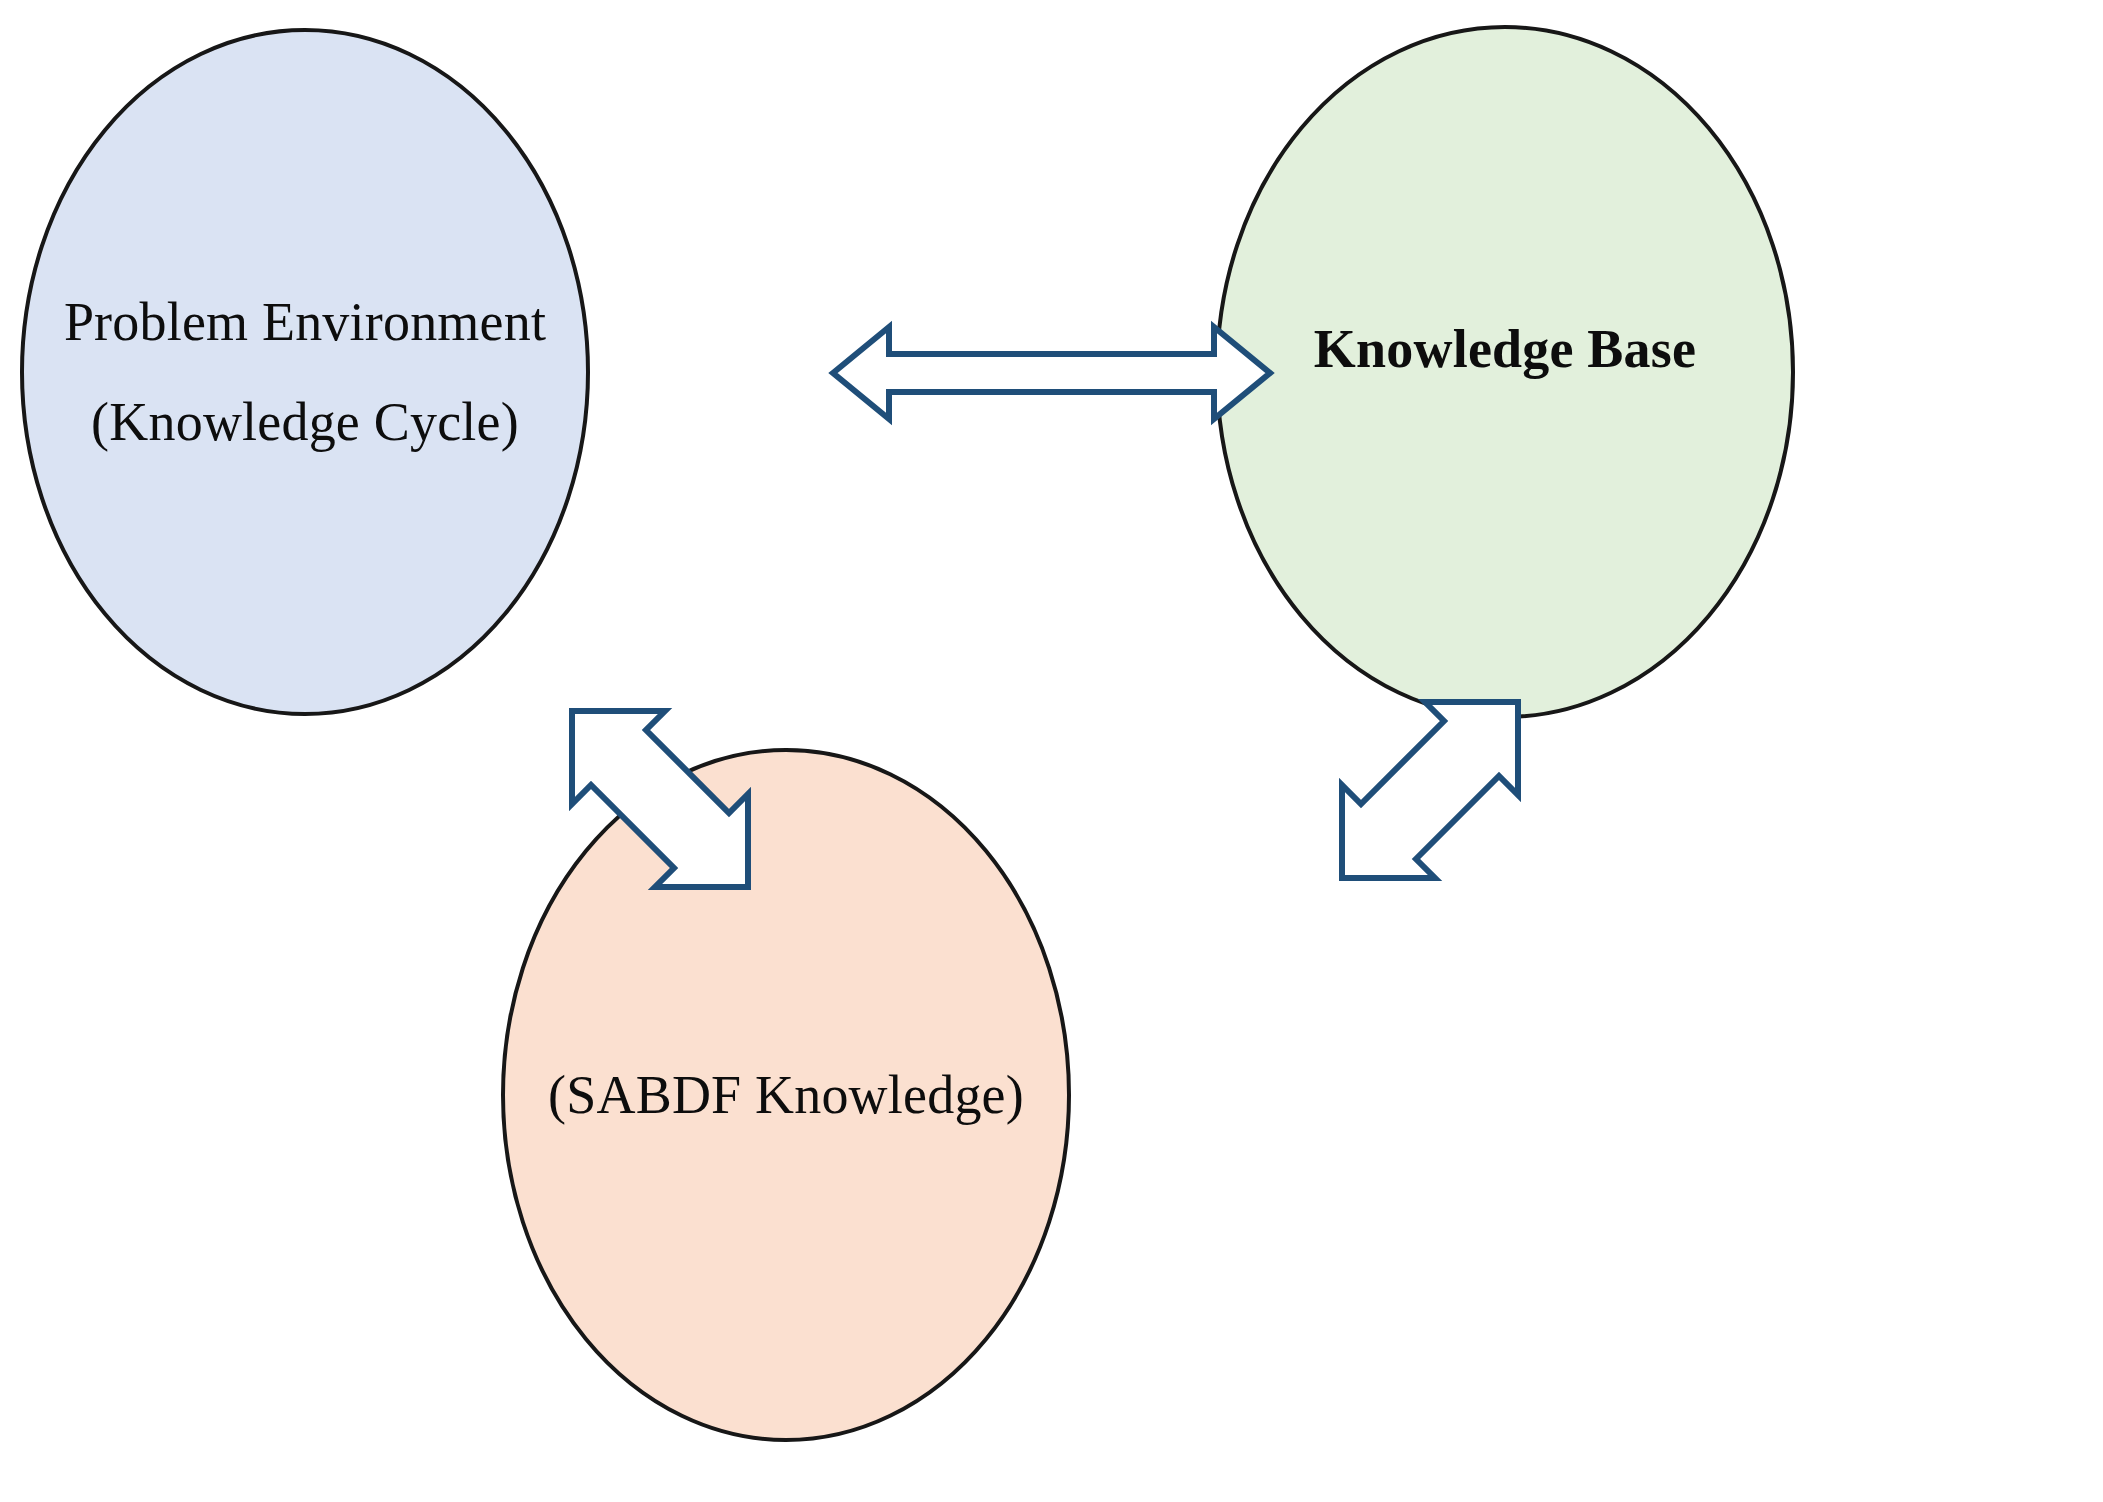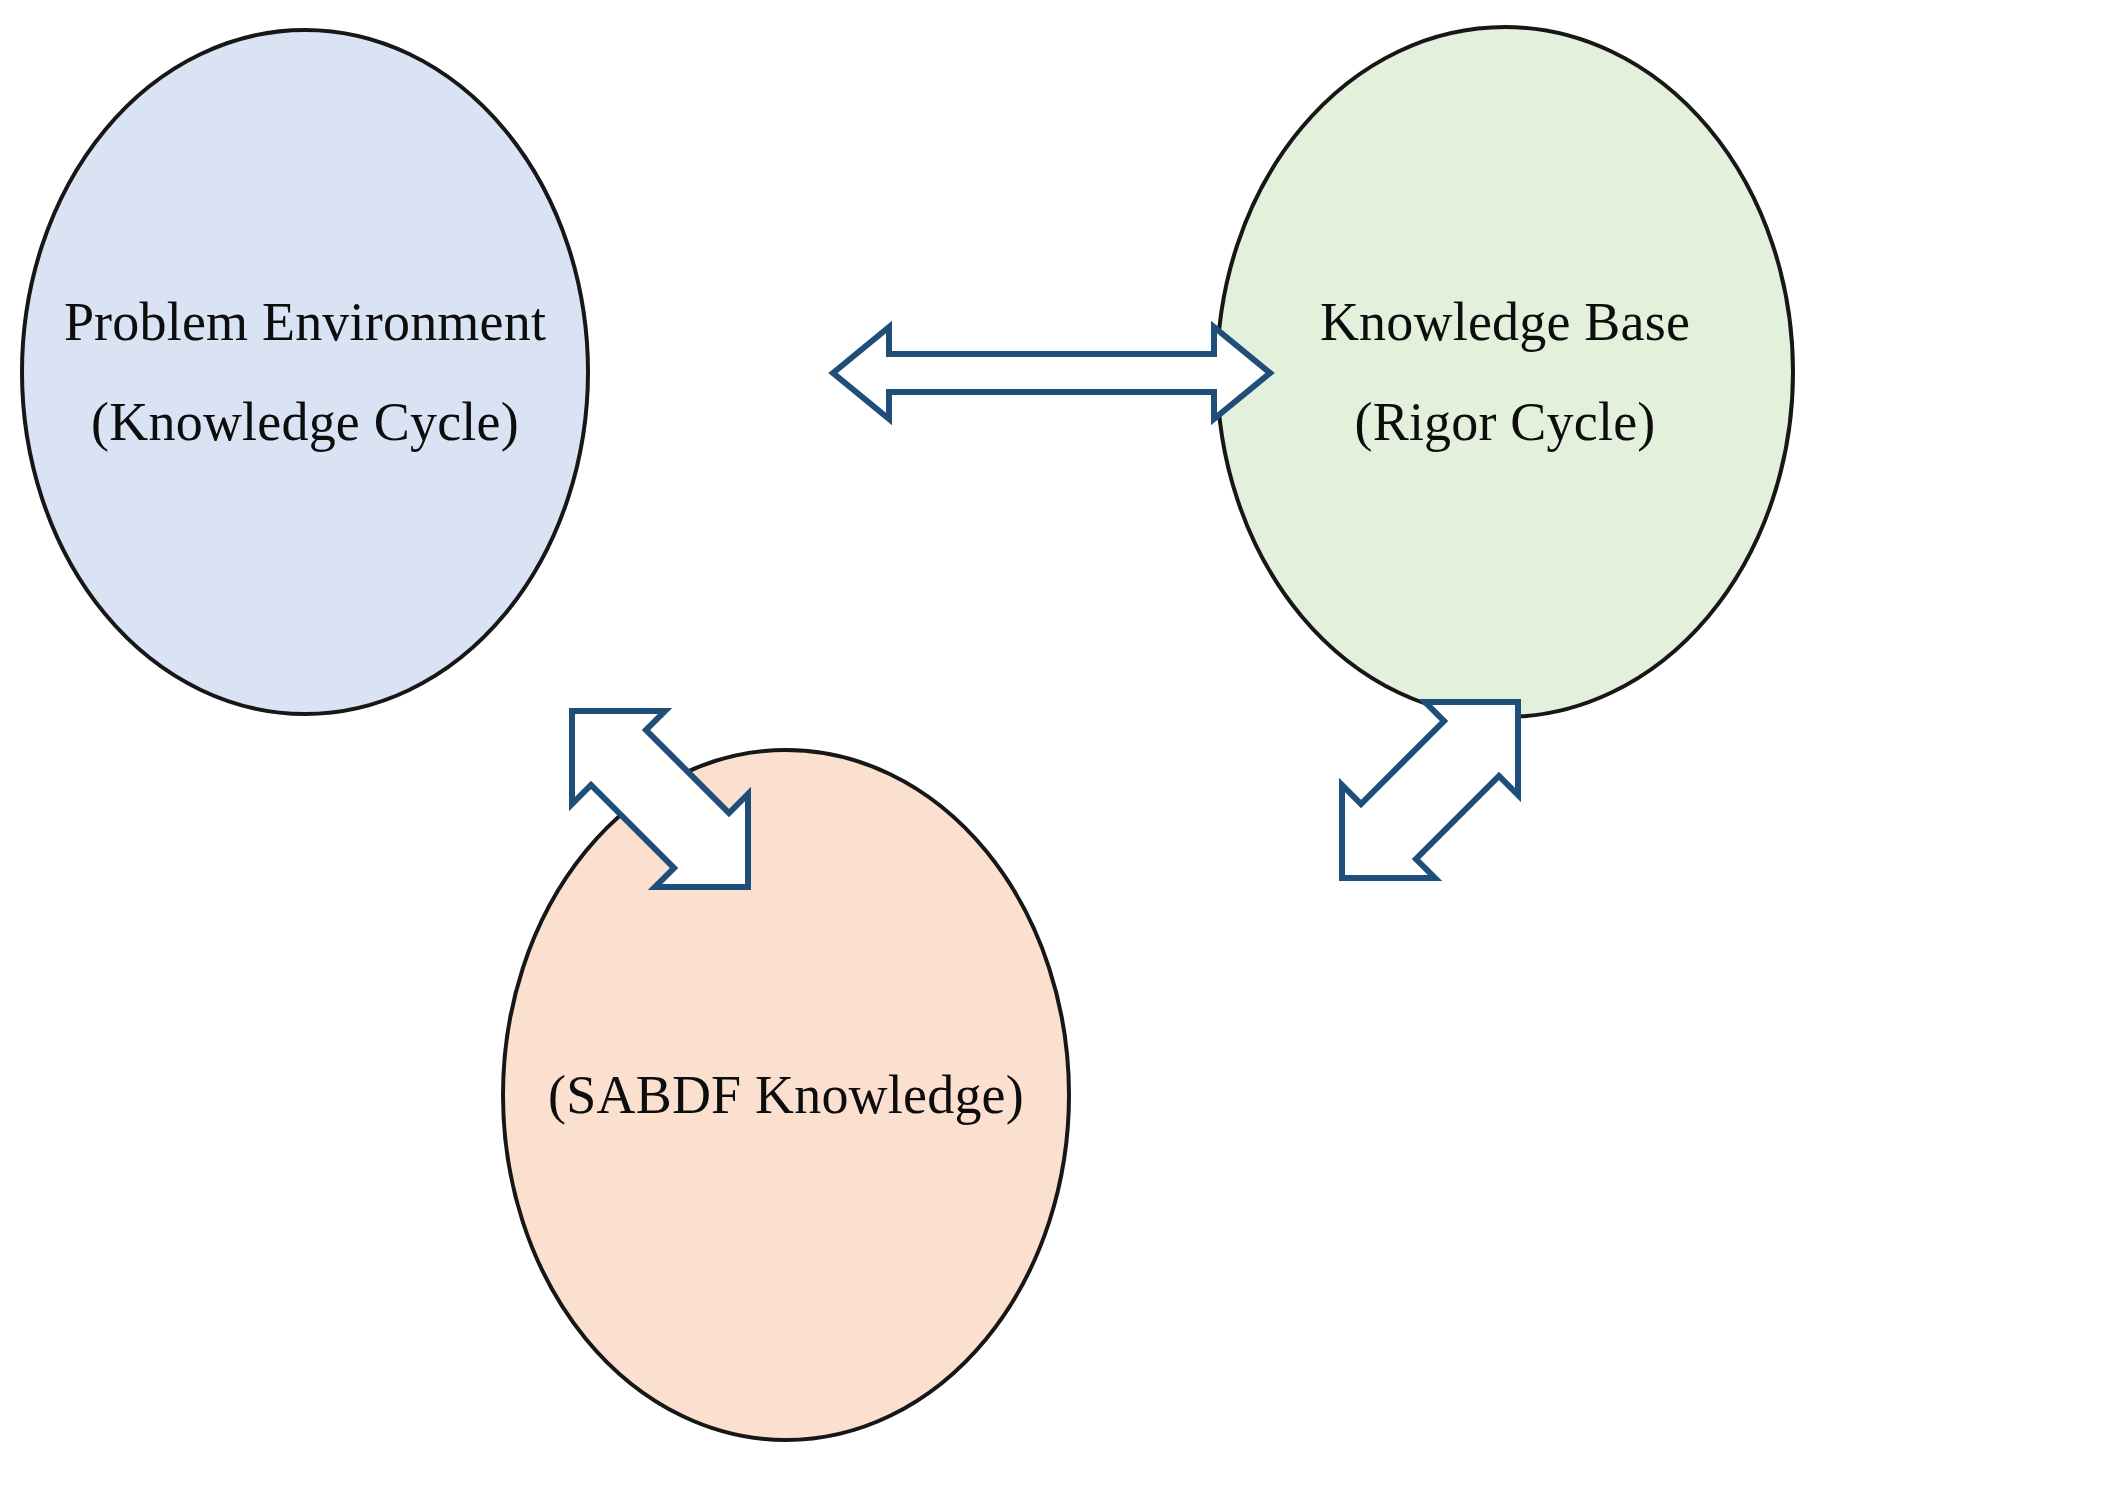--- a/index.html
+++ b/index.html
@@ -60,22 +60,21 @@
     <polygon id="arrow-relevance-design" points="572,711 572,804 591,785 674,868 655,887 748,887 748,794 729,813 646,730 665,711" fill="#ffffff" stroke="#1f4e79" stroke-width="6" stroke-linejoin="miter"></polygon>
 
     <polygon id="arrow-rigor-design" points="1518,702 1425,702 1444,721 1361,804 1342,785 1342,878 1435,878 1416,859 1499,776 1518,795" fill="#ffffff" stroke="#1f4e79" stroke-width="6" stroke-linejoin="miter"></polygon>
   </svg>
 
   <div class="node-label" style="left:305px; top:372px;">
     <span class="line-primary">Problem Environment</span>
     <span class="line-secondary">(Knowledge Cycle)</span>
   </div>
 
-  <div class="node-label" style="left:1505px; top:372px;">
+  <div class="node-label" style="left:1505px; top:372px;font-weight:bold;">
     <span class="line-primary">Knowledge Base</span>
-    <span class="line-secondary">(Rigor Cycle)</span>
   </div>
 
   <div class="node-label" style="left:786px; top:1095px;">
     <span class="line-secondary">(SABDF Knowledge)</span>
   </div>
 
 </div>
 
 </body></html>

